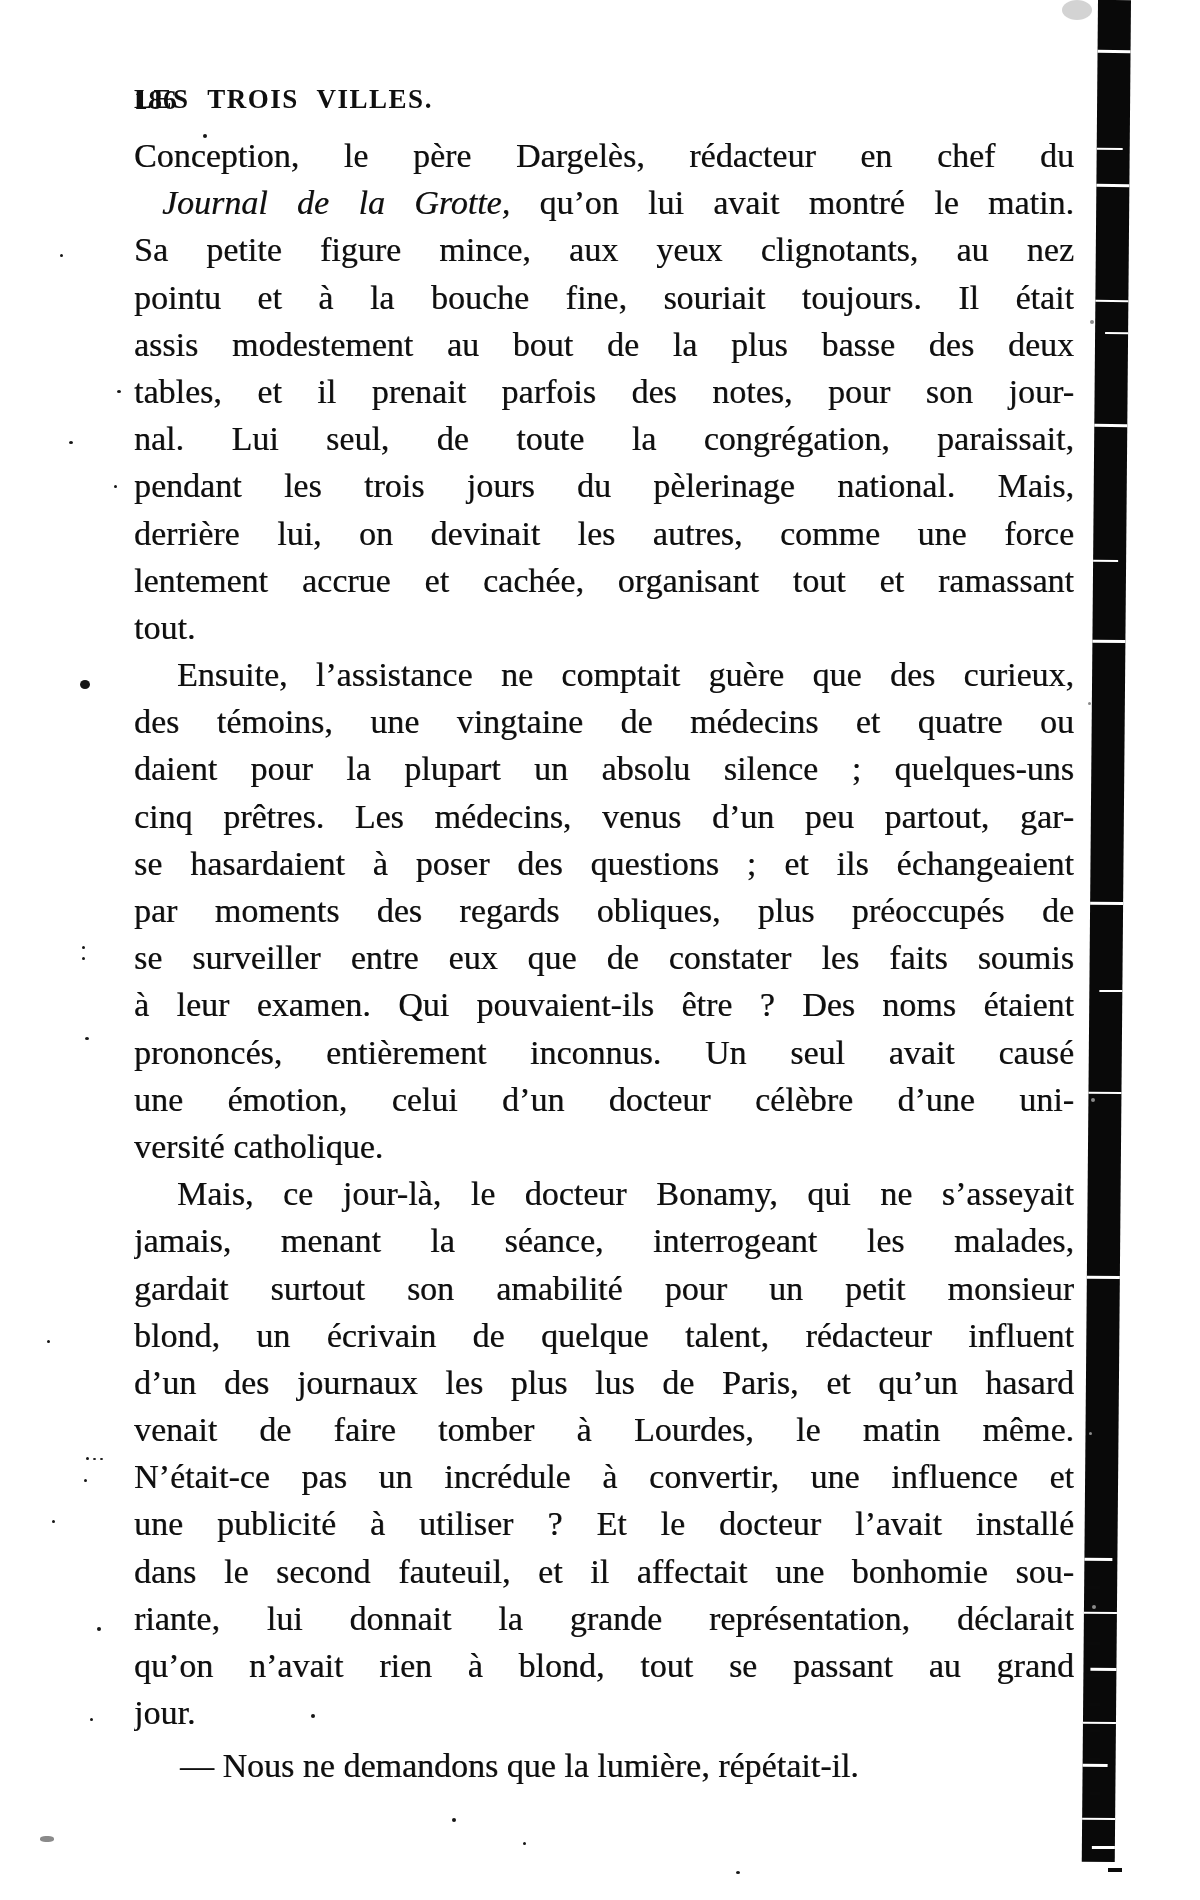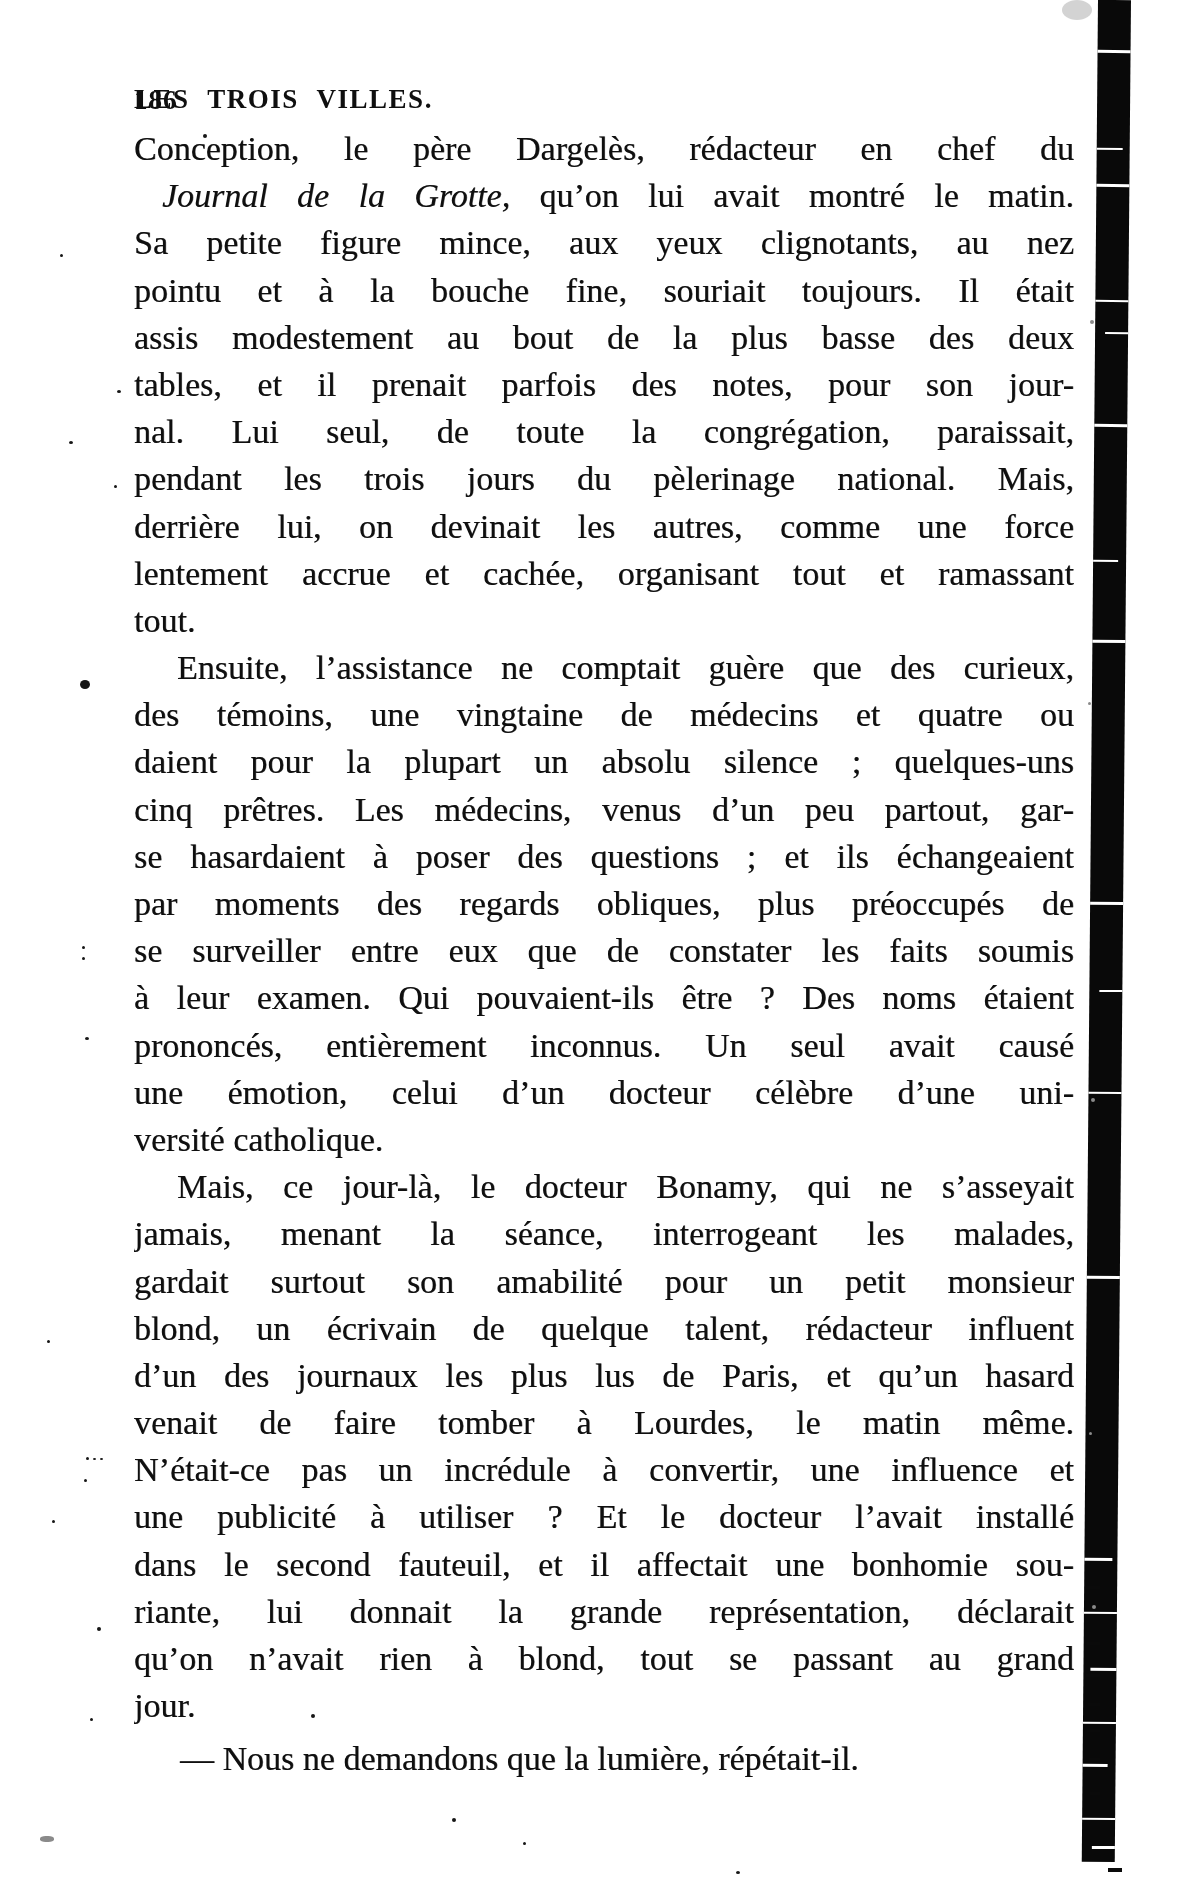--- a/index.html
+++ b/index.html
@@ -13,21 +13,21 @@
   }
   .header{position:absolute;left:134px;top:84px;width:940px;height:40px;}
   .folio{
     position:absolute;left:0;top:1px;
     font-size:27px;font-weight:bold;letter-spacing:1px;
   }
   .running-title{
     font-size:27px;font-weight:bold;
     letter-spacing:1.5px;word-spacing:10px;
   }
-  .bodytext{position:absolute;left:134px;top:125px;width:940px;}
+  .bodytext{position:absolute;left:134px;top:132px;width:940px;}
   .ln{
     font-size:34px;
     line-height:47.2px;height:47.2px;overflow:hidden;
     text-align:justify;text-align-last:justify;
     text-shadow:0.5px 0 0 rgba(0,0,0,0.55);
   }
   .ln.end{text-align:center;text-align-last:left;}
   .ln.ind{text-indent:43px;}
   .ln.dlg{text-indent:46px;margin-top:6px;}
   .it{font-style:italic;margin-left:28px;}

